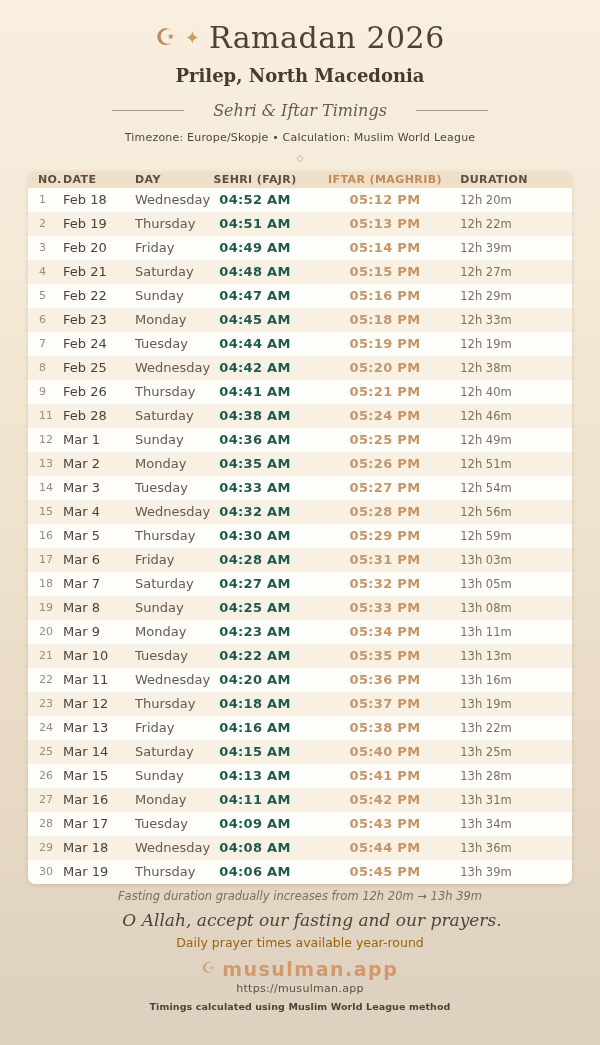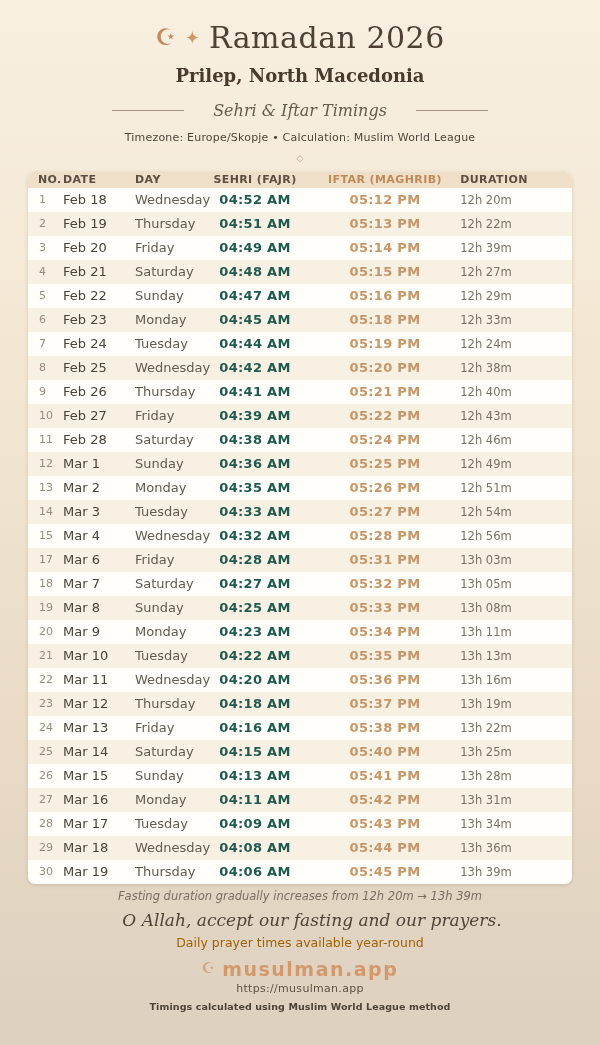--- a/index.html
+++ b/index.html
@@ -147,45 +147,37 @@
           <td class="col-sehri">04:45 AM</td>
           <td class="col-iftar">05:18 PM</td>
           <td class="col-duration">12h 33m</td>
         </tr>
         <tr>
           <td class="col-no">7</td>
           <td class="col-date">Feb 24</td>
           <td class="col-day">Tuesday</td>
           <td class="col-sehri">04:44 AM</td>
           <td class="col-iftar">05:19 PM</td>
-          <td class="col-duration">12h 24m</td>
+          <td class="col-duration">12h 19m</td>
         </tr>
         <tr>
           <td class="col-no">8</td>
           <td class="col-date">Feb 25</td>
           <td class="col-day">Wednesday</td>
           <td class="col-sehri">04:42 AM</td>
           <td class="col-iftar">05:20 PM</td>
           <td class="col-duration">12h 38m</td>
         </tr>
         <tr>
           <td class="col-no">9</td>
           <td class="col-date">Feb 26</td>
           <td class="col-day">Thursday</td>
           <td class="col-sehri">04:41 AM</td>
           <td class="col-iftar">05:21 PM</td>
           <td class="col-duration">12h 40m</td>
-        </tr>
-        <tr>
-          <td class="col-no">10</td>
-          <td class="col-date">Feb 27</td>
-          <td class="col-day">Friday</td>
-          <td class="col-sehri">04:39 AM</td>
-          <td class="col-iftar">05:22 PM</td>
-          <td class="col-duration">12h 43m</td>
         </tr>
         <tr>
           <td class="col-no">11</td>
           <td class="col-date">Feb 28</td>
           <td class="col-day">Saturday</td>
           <td class="col-sehri">04:38 AM</td>
           <td class="col-iftar">05:24 PM</td>
           <td class="col-duration">12h 46m</td>
         </tr>
         <tr>
@@ -212,20 +204,28 @@
           <td class="col-iftar">05:27 PM</td>
           <td class="col-duration">12h 54m</td>
         </tr>
         <tr>
           <td class="col-no">15</td>
           <td class="col-date">Mar 4</td>
           <td class="col-day">Wednesday</td>
           <td class="col-sehri">04:32 AM</td>
           <td class="col-iftar">05:28 PM</td>
           <td class="col-duration">12h 56m</td>
+        </tr>
+        <tr>
+          <td class="col-no">16</td>
+          <td class="col-date">Mar 5</td>
+          <td class="col-day">Thursday</td>
+          <td class="col-sehri">04:30 AM</td>
+          <td class="col-iftar">05:29 PM</td>
+          <td class="col-duration">12h 59m</td>
         </tr>
         <tr>
           <td class="col-no">17</td>
           <td class="col-date">Mar 6</td>
           <td class="col-day">Friday</td>
           <td class="col-sehri">04:28 AM</td>
           <td class="col-iftar">05:31 PM</td>
           <td class="col-duration">13h 03m</td>
         </tr>
         <tr>

